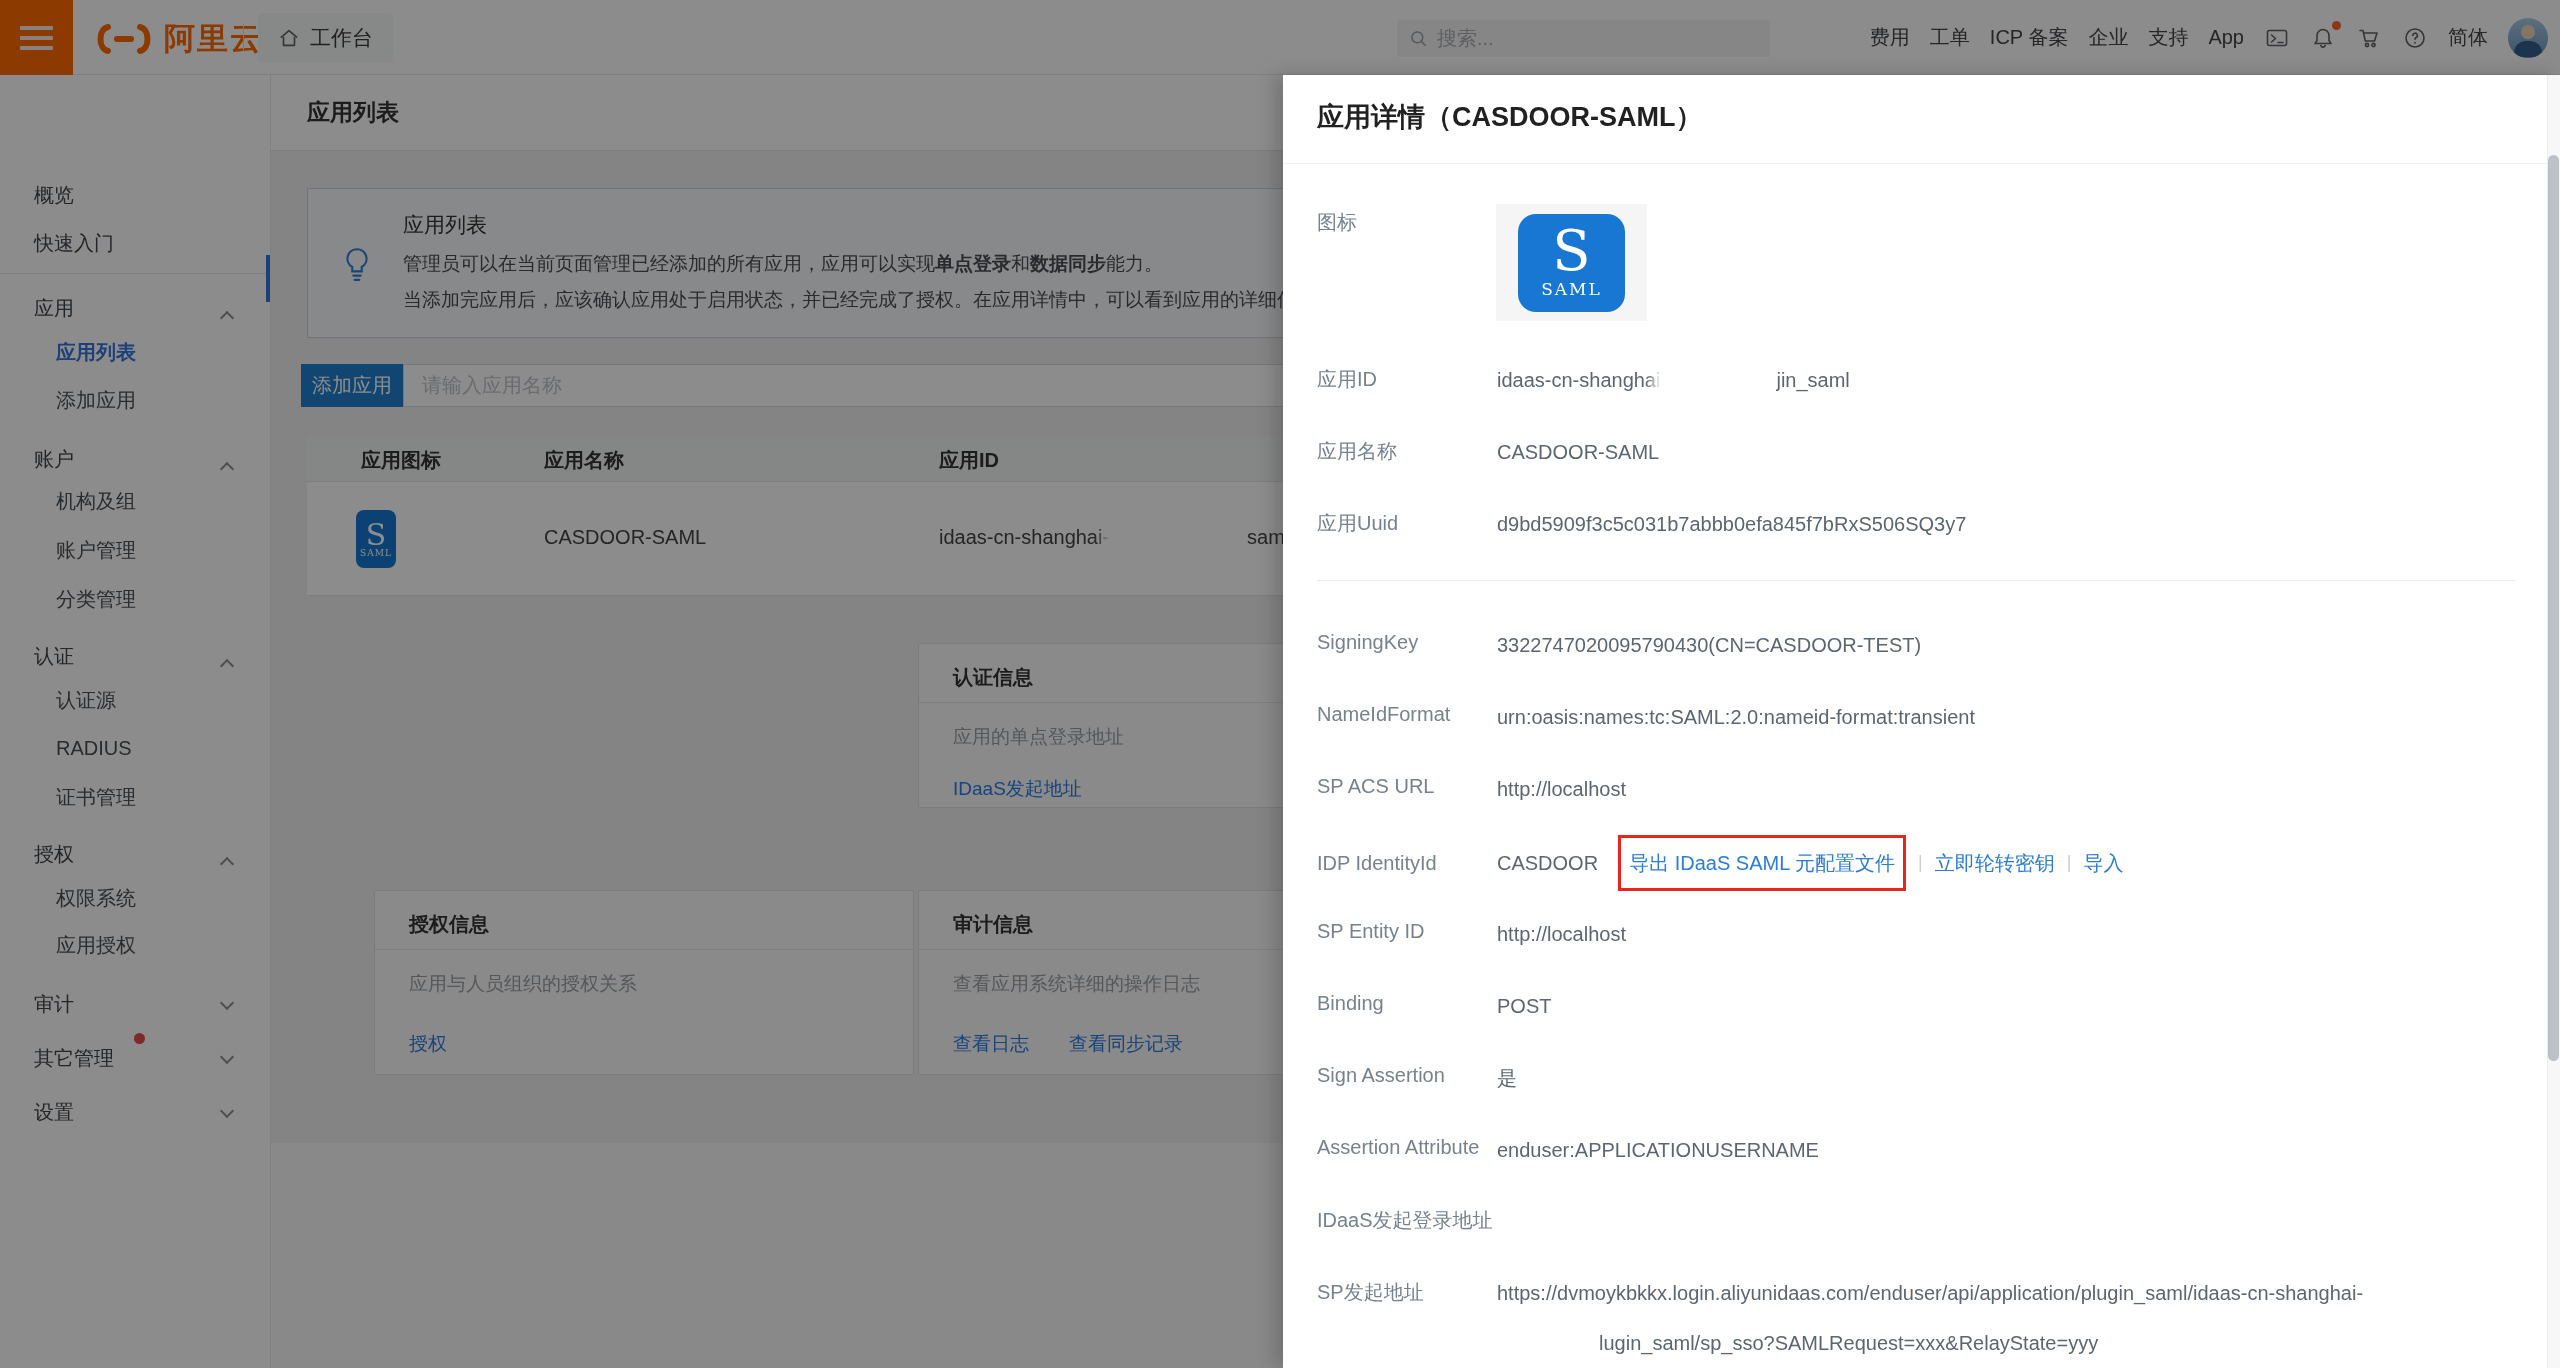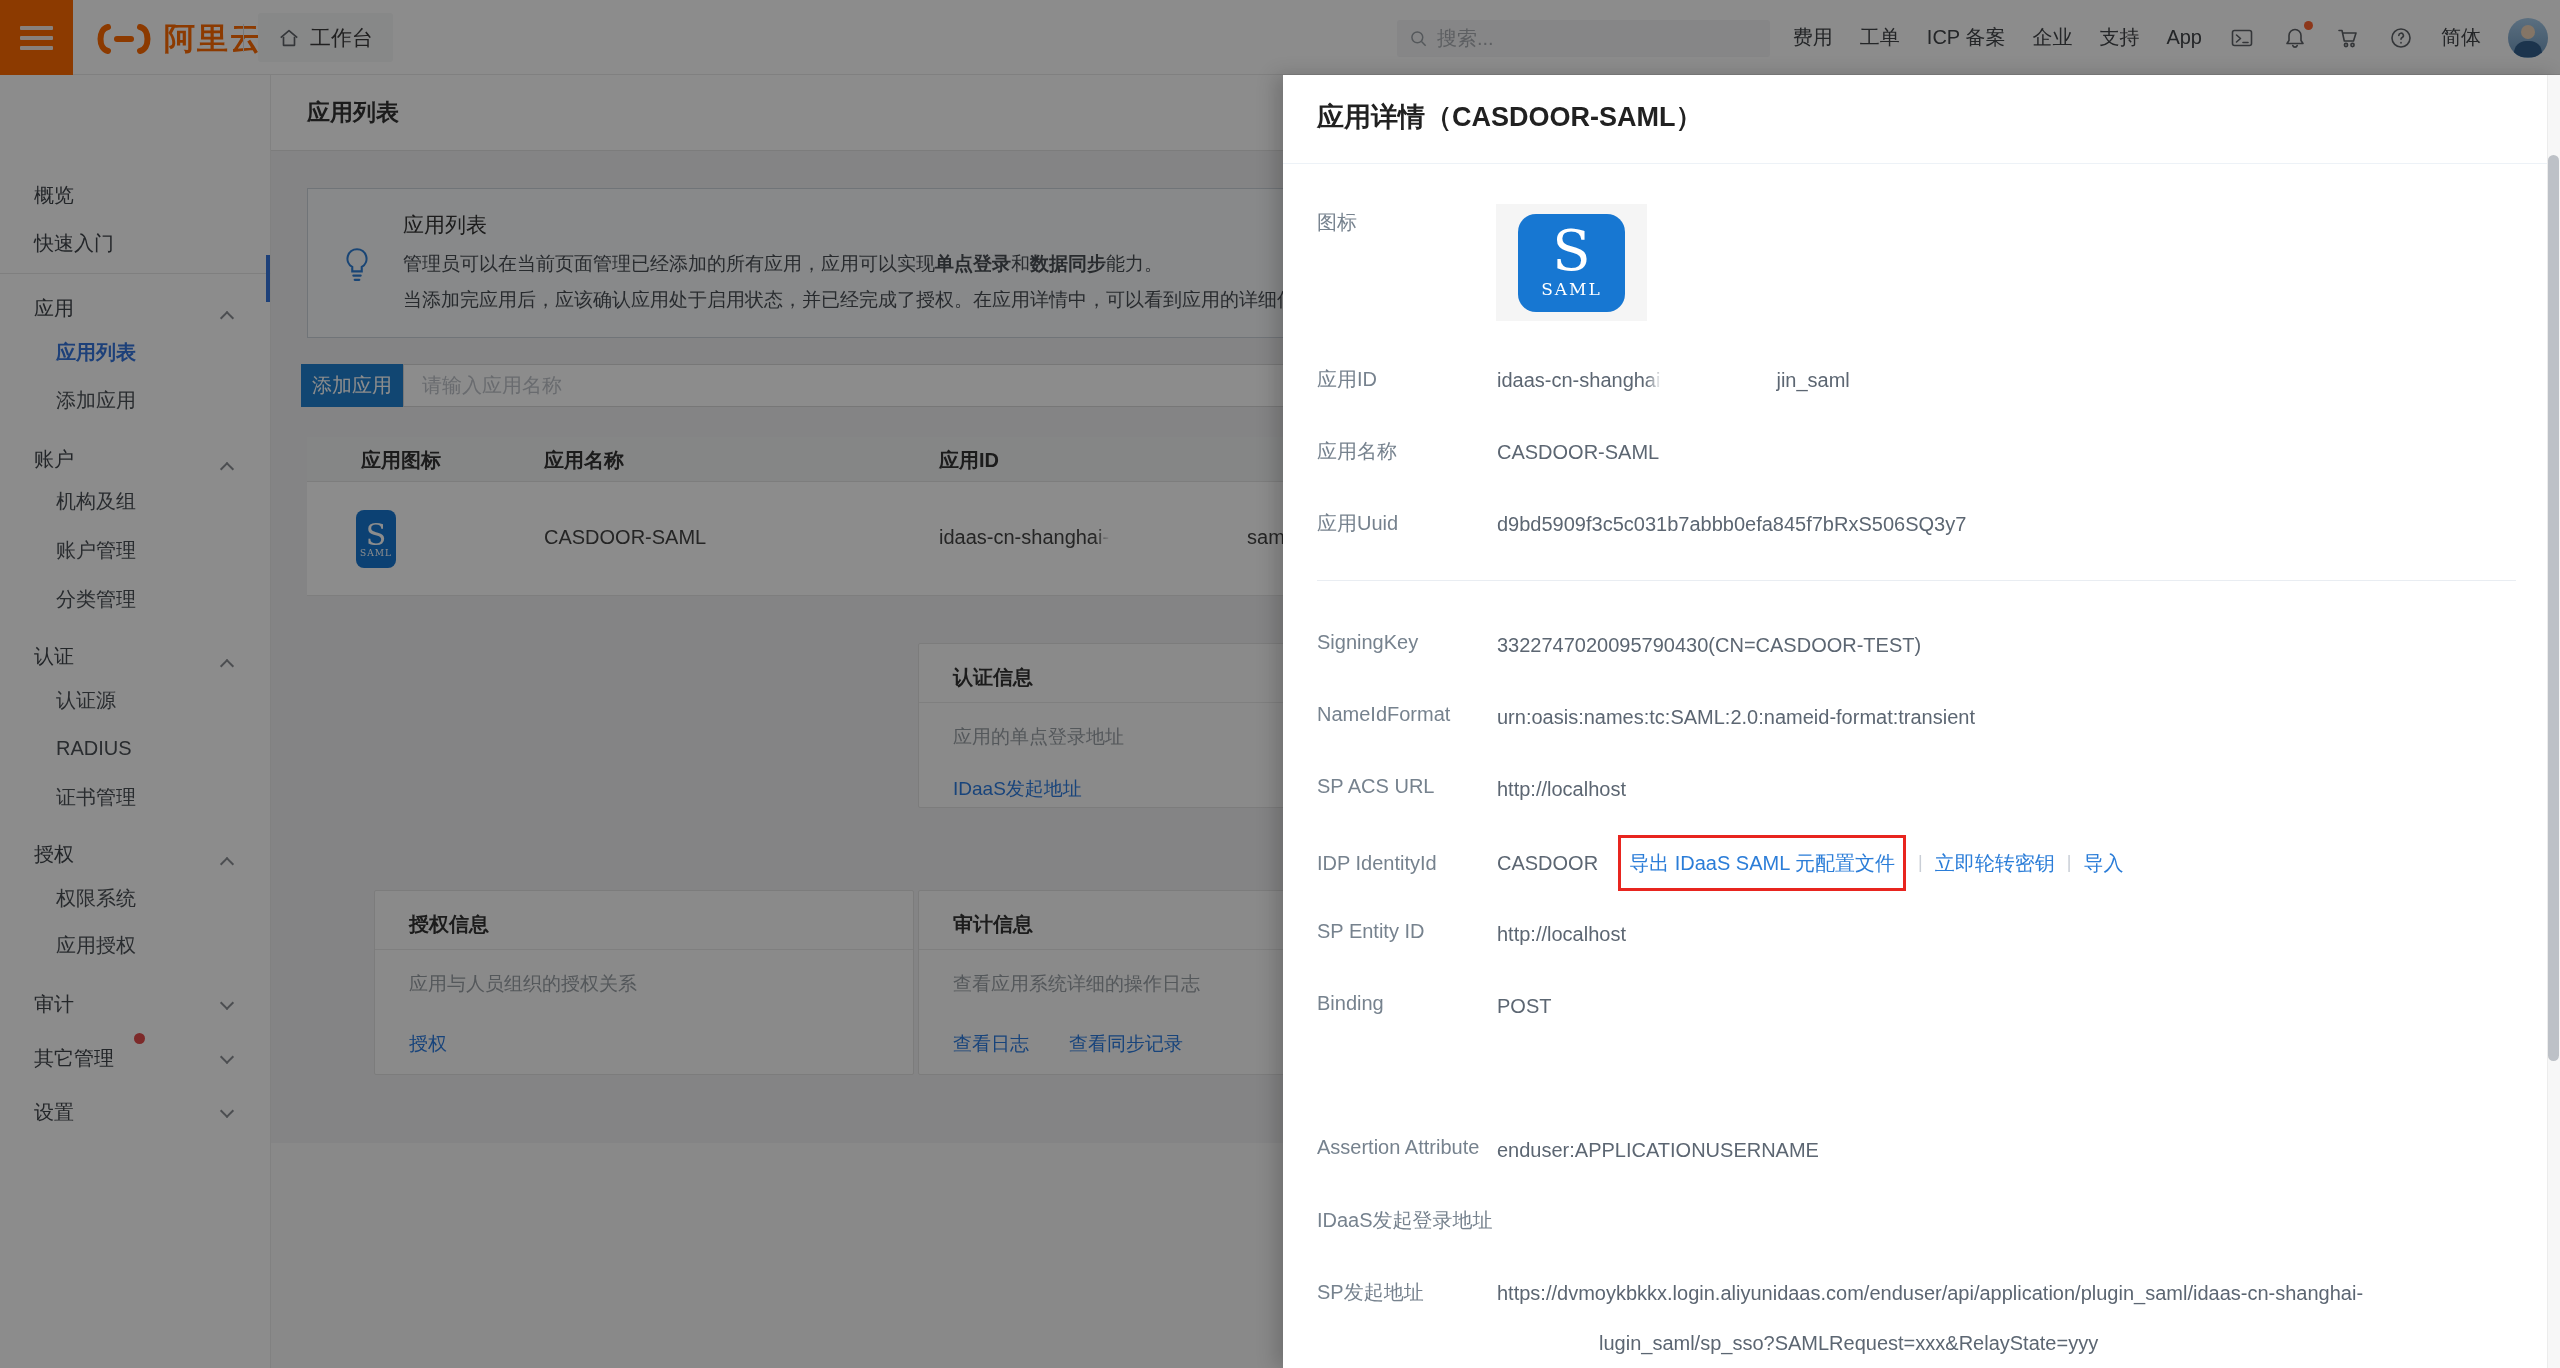--- a/index.html
+++ b/index.html
@@ -14,21 +14,21 @@
   #burger span { position:absolute; left:20px; width:33px; height:4px; background:#f7ece4; border-radius:1px; }
   #logo { position:absolute; left:92px; top:18px; display:flex; align-items:center; gap:8px; }
   #logo .brand-text { color:#ff6a00; font-size:31px; font-weight:bold; letter-spacing:2px; }
   .v-divider { position:absolute; left:243px; top:24px; width:1px; height:28px; background:#ddd; }
   #workbench { position:absolute; left:258px; top:13px; height:49px; padding:0 20px; background:#f6f7f8;
     border-radius:3px; display:flex; align-items:center; gap:10px; font-size:21px; color:#3b3b3b; cursor:pointer; }
   #top-search { position:absolute; left:1397px; top:20px; width:373px; height:37px; background:#f5f5f6;
     border-radius:3px; display:flex; align-items:center; padding:0 12px; gap:8px; }
   #top-search input { border:none; outline:none; background:transparent; font-size:20px; width:300px; color:#555; }
   #top-search input::placeholder { color:#a9adb3; }
-  #topnav { position:absolute; right:12px; top:0; height:75px; display:flex; align-items:center; gap:27px; }
+  #topnav { position:absolute; right:12px; top:0; height:75px; display:flex; align-items:center; gap:20px; }
   .nav-item { font-size:20px; color:#424549; white-space:nowrap; cursor:pointer; }
   .nav-ico { position:relative; width:26px; height:26px; display:flex; align-items:center; justify-content:center; cursor:pointer; }
   .nav-ico svg { stroke:#5f6368; fill:none; stroke-width:1.6; stroke-linecap:round; stroke-linejoin:round; }
   #bell-dot { position:absolute; top:-4px; right:-5px; width:9px; height:9px; border-radius:50%; background:#ff6430; }
   #avatar { width:40px; height:40px; border-radius:50%; overflow:hidden; position:relative;
     background:linear-gradient(#a6cbe9,#6f97bd); cursor:pointer; }
   #avatar .head { position:absolute; left:13px; top:7px; width:14px; height:14px; border-radius:50%; background:#f0d6ba; }
   #avatar .body { position:absolute; left:6px; top:23px; width:28px; height:16px; border-radius:12px 12px 0 0; background:#33608d; }
 
   
@@ -391,20 +391,24 @@
     </div>
 
     <div class="drow" style="top:845px">
       <div class="dlabel">SP Entity ID</div>
       <div class="dvalue">http://localhost</div>
     </div>
     <div class="drow" style="top:917px">
       <div class="dlabel">Binding</div>
       <div class="dvalue">POST</div>
     </div>
+    <div class="drow" style="top:989px">
+      <div class="dlabel">Sign Assertion</div>
+      <div class="dvalue">是</div>
+    </div>
     <div class="drow" style="top:1061px">
       <div class="dlabel">Assertion Attribute</div>
       <div class="dvalue">enduser:APPLICATIONUSERNAME</div>
     </div>
     <div class="drow" style="top:1132px">
       <div class="dlabel" style="flex-basis:auto">IDaaS发起登录地址</div>
       <div class="dvalue"></div>
     </div>
     <div class="drow" style="top:1204px">
       <div class="dlabel">SP发起地址</div>

